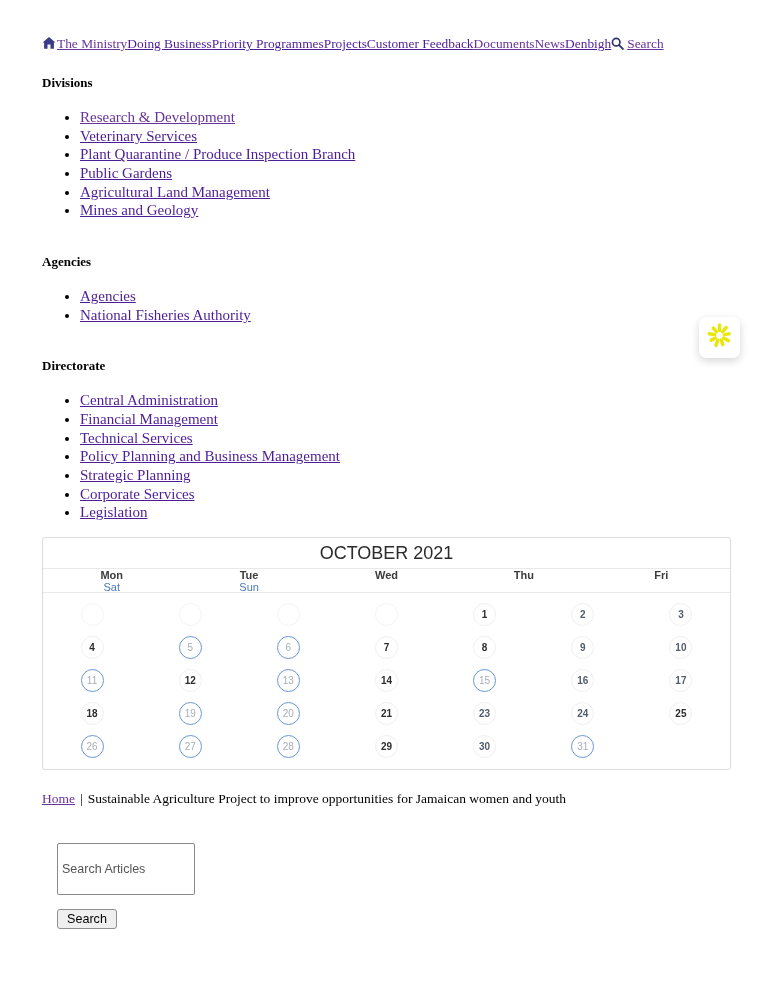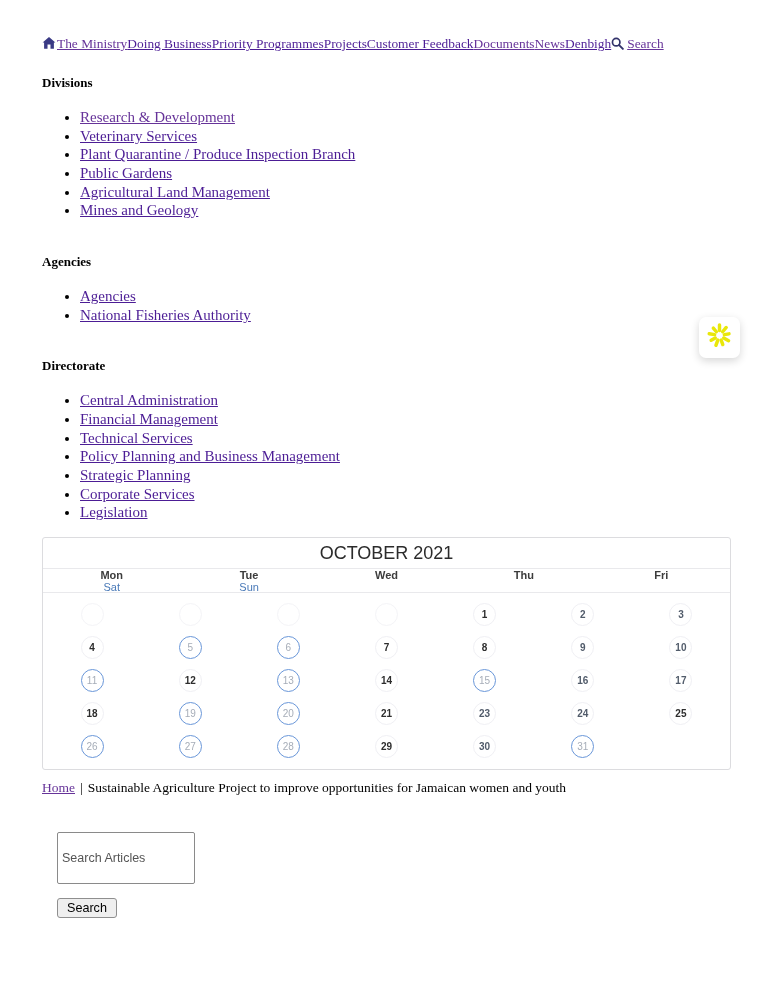--- a/index.html
+++ b/index.html
@@ -37,21 +37,21 @@
   .day-circle{
     width:23px;height:23px;border-radius:50%;border:1px solid #f0f0f4;background:#fff;
     display:flex;align-items:center;justify-content:center;
     font-size:10px;font-weight:700;color:#2d2d2d;box-sizing:border-box;
   }
   .day-circle.weekend{color:#525c6b;}
   .day-circle.empty{border-color:#f4f4f7;}
   .day-circle.event{border:1.4px solid #6a97d9;color:#a6adb8;font-weight:400;cursor:pointer;}
 
   
-  .breadcrumb{margin-top:10px;font-size:13.5px;}
+  .breadcrumb{margin-top:21px;font-size:13.5px;}
   .breadcrumb .sep{margin:0 5px;color:#000;}
 
   
   .form-area{margin-left:15px;}
   .search-input{
     margin-top:22px;width:128px;height:18px;box-sizing:content-box;
     border:1px solid #8a8a8a;border-radius:2px;padding:16px 4px;
     font-family:"Liberation Sans", sans-serif;font-size:12.5px;color:#333;
   }
   .search-input::placeholder{color:#555;opacity:1;}

